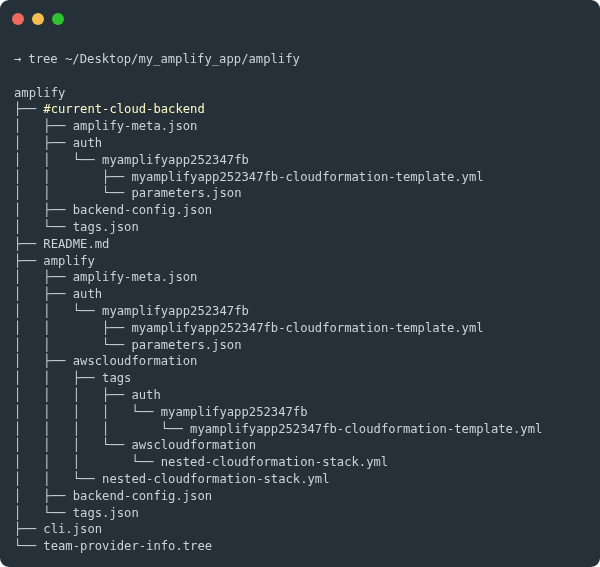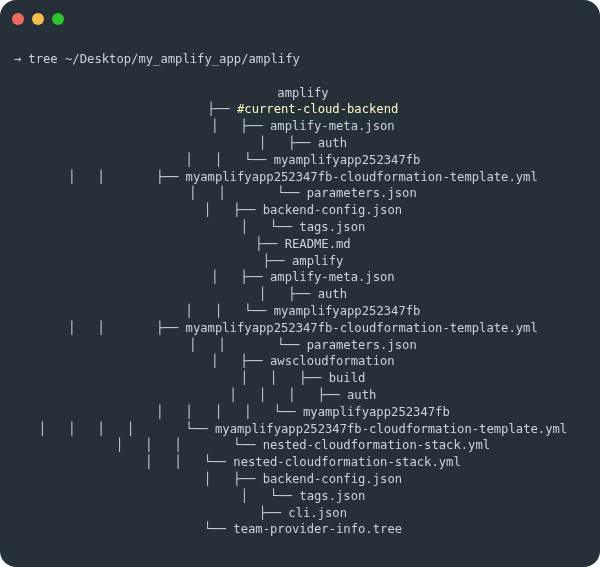--- a/index.html
+++ b/index.html
@@ -7,21 +7,21 @@
     padding: 0;
     background: #ffffff;
     font-family: "DejaVu Sans Mono", monospace;
   }
   .window {
     position: relative;
     width: 600px;
     height: 567px;
     box-sizing: border-box;
     background: #263039;
-    border-radius: 16px;
+    border-radius: 9px;
     padding: 12px 8px 0 14px;
     overflow: hidden;
   }
   .titlebar {
     display: flex;
     align-items: center;
     gap: 8px;
     height: 13px;
     margin-left: -2px;
   }
@@ -39,21 +39,20 @@
     font-size: 12.2px;
     line-height: 16.8px;
     color: #ccd3d8;
     white-space: pre;
   }
   .prompt {
     margin-right: 7px;
   }
   .output {
     margin-top: 16.8px;
-    text-align: center;
   }
   .tree-line {
     font-size: 12.2px;
     line-height: 16.8px;
     color: #ccd3d8;
     white-space: pre;
   }
   .tree-line span { white-space: pre; }
   .dim { color: #fef9c3; }
 </style>
@@ -81,24 +80,25 @@
     <div class="tree-line"><span>│   ├── </span><span>backend-config.json</span></div>
     <div class="tree-line"><span>│   └── </span><span>tags.json</span></div>
     <div class="tree-line"><span>├── </span><span>README.md</span></div>
     <div class="tree-line"><span>├── </span><span>amplify</span></div>
     <div class="tree-line"><span>│   ├── </span><span>amplify-meta.json</span></div>
     <div class="tree-line"><span>│   ├── </span><span>auth</span></div>
     <div class="tree-line"><span>│   │   └── </span><span>myamplifyapp252347fb</span></div>
     <div class="tree-line"><span>│   │       ├── </span><span>myamplifyapp252347fb-cloudformation-template.yml</span></div>
     <div class="tree-line"><span>│   │       └── </span><span>parameters.json</span></div>
     <div class="tree-line"><span>│   ├── </span><span>awscloudformation</span></div>
-    <div class="tree-line"><span>│   │   ├── </span><span>build</span></div>
+    <div class="tree-line"><span>│   │   ├── </span><span>tags</span></div>
     <div class="tree-line"><span>│   │   │   ├── </span><span>auth</span></div>
     <div class="tree-line"><span>│   │   │   │   └── </span><span>myamplifyapp252347fb</span></div>
     <div class="tree-line"><span>│   │   │   │       └── </span><span>myamplifyapp252347fb-cloudformation-template.yml</span></div>
+    <div class="tree-line"><span>│   │   │   └── </span><span>awscloudformation</span></div>
     <div class="tree-line"><span>│   │   │       └── </span><span>nested-cloudformation-stack.yml</span></div>
     <div class="tree-line"><span>│   │   └── </span><span>nested-cloudformation-stack.yml</span></div>
     <div class="tree-line"><span>│   ├── </span><span>backend-config.json</span></div>
     <div class="tree-line"><span>│   └── </span><span>tags.json</span></div>
     <div class="tree-line"><span>├── </span><span>cli.json</span></div>
     <div class="tree-line"><span>└── </span><span>team-provider-info.tree</span></div>
   </div>
 
 </div>
 

